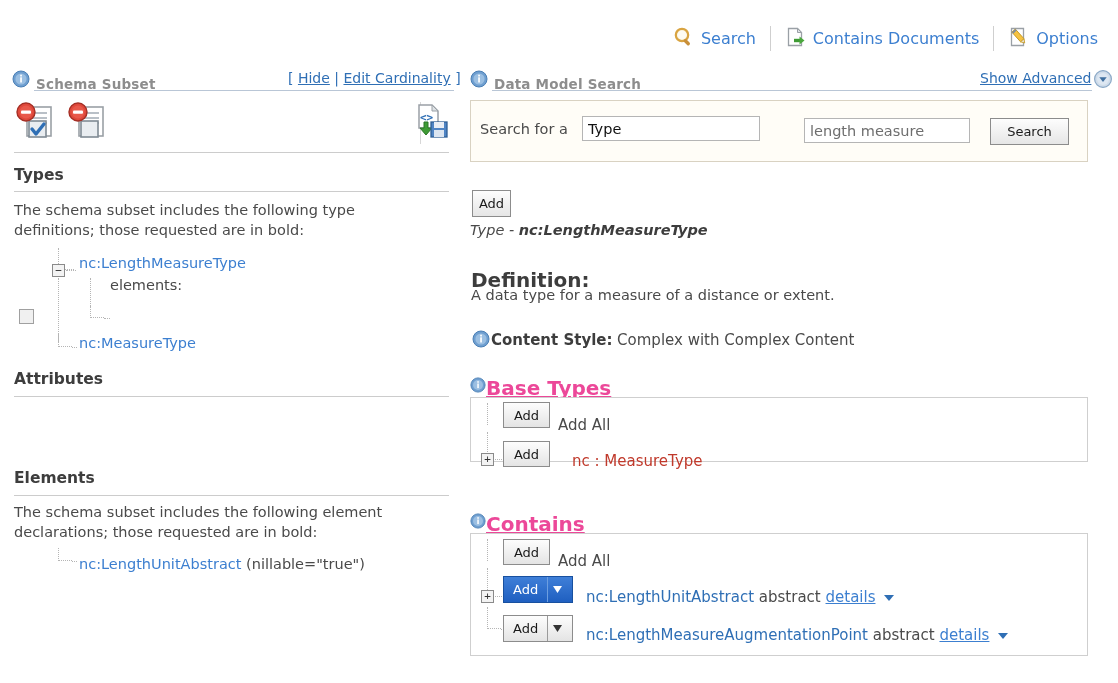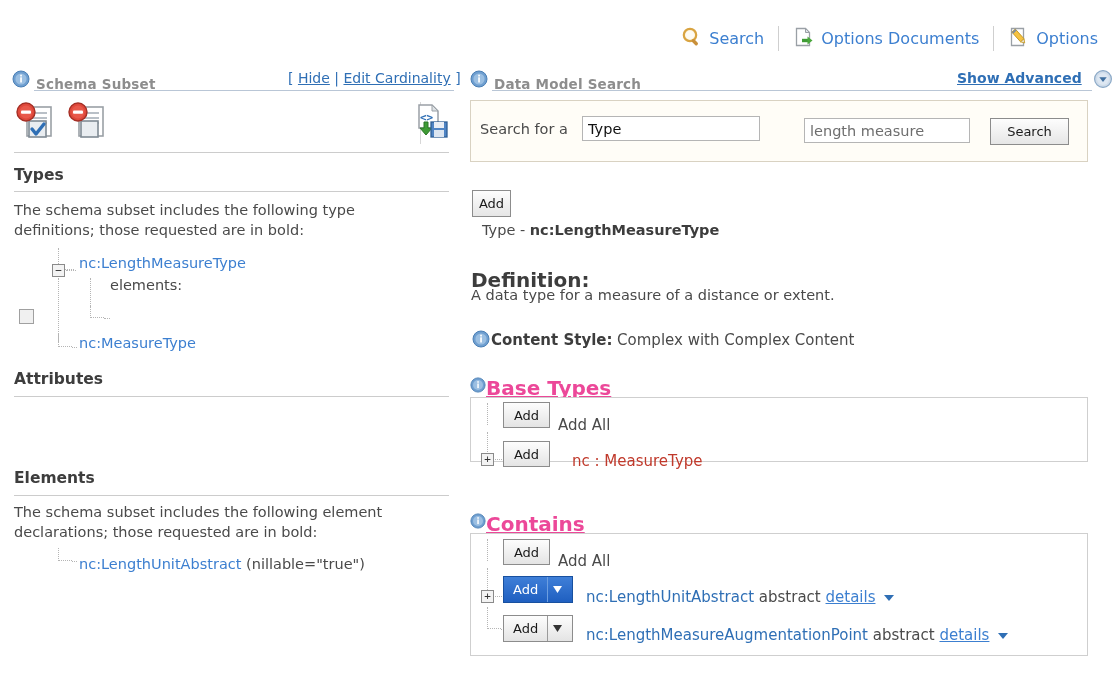--- a/index.html
+++ b/index.html
@@ -162,21 +162,21 @@
 
     <div class="tbitem">
       <span class="ic">
         <svg width="22" height="22" viewBox="0 0 22 22">
           <path d="M3.5 2.5h9l4 4v13h-13z" fill="#ffffff" stroke="#9aa0a6" stroke-width="1.3"></path>
           <path d="M12.5 2.5v4h4z" fill="#dfe3e6" stroke="#9aa0a6" stroke-width="1"></path>
           <path d="M9 14.5h7" stroke="#3f9b35" stroke-width="3.4" stroke-linecap="butt"></path>
           <path d="M14.5 10.5l5 4-5 4z" fill="#4aa73c"></path>
         </svg>
       </span>
-      <span class="tblabel">Options Documents</span>
+      <span class="tblabel">Contains Documents</span>
     </div>
 
     <div class="tbitem">
       <span class="ic">
         <svg width="22" height="22" viewBox="0 0 22 22">
           <path d="M3.5 2.5h12v17h-12z" fill="#ffffff" stroke="#9aa0a6" stroke-width="1.3"></path>
           <g transform="rotate(-42 12 11)">
             <rect x="9.2" y="2" width="4.6" height="13" fill="#f5c242" stroke="#c79a22" stroke-width="0.9"></rect>
             <path d="M9.2 15h4.6l-2.3 3.6z" fill="#e8e2d2" stroke="#c79a22" stroke-width="0.8"></path>
             <rect x="9.2" y="2" width="4.6" height="2" fill="#7e8d9b"></rect>
@@ -318,39 +318,39 @@
         <circle cx="9" cy="9" r="5.6" fill="#a9c9e8" opacity="0.75"></circle>
         <rect x="8.2" y="7.3" width="1.7" height="5.2" fill="#ffffff"></rect>
         <rect x="8.2" y="4.7" width="1.7" height="1.8" fill="#ffffff"></rect>
       </svg>
     </span>
     <div class="panel-head" style="left:28px; top:70px;">
       <span class="hl">Data Model Search</span>
     </div>
     <div class="headrule" style="left:26px; top:90px; width:600px;"></div>
 
-    <div class="headlinks" style="left:491px; top:70px; font-weight:bold;text-align:center;">
+    <div class="headlinks" style="left:514px; top:70px; font-weight:normal;text-align:center;">
       <span style="text-decoration:underline;">Show Advanced</span>
     </div>
     <span class="ic" style="position:absolute;left:627px;top:69px;cursor:pointer;">
       <svg width="20" height="20" viewBox="0 0 20 20">
         <circle cx="10" cy="10" r="8.4" fill="#cfdcea" stroke="#8aa8c6" stroke-width="1.2"></circle>
         <circle cx="10" cy="10" r="6" fill="#e6eef6" opacity=".6"></circle>
         <path d="M6.3 8.2h7.4L10 13z" fill="#3f6f9f"></path>
       </svg>
     </span>
 
     <div class="box" style="left:4px; top:100px; width:618px; height:62px;"></div>
     <div class="lbl" style="left:14px; top:121px;">Search for a</div>
     <input class="txt" style="left: 116px; top: 116px; width: 178px; height: 25px;" value="Type">
     <input class="txt gray" style="left: 338px; top: 118px; width: 166px; height: 25px;" value="length measure">
     <button class="btn" style="left:524px; top:118px; width:79px; height:27px;">Search</button>
 
     <button class="btn" style="left:6px; top:190px; width:39px; height:27px;">Add</button>
-    <div class="lbl" style="left:16px; top:222px;">
+    <div class="lbl" style="left:4px; top:222px;font-style:italic;">
       <span>Type -</span>
       <span class="bold-d" style="font-size:14.5px;">nc:LengthMeasureType</span>
     </div>
 
     <div class="lbl" style="left:5px; top:268px; font-weight:bold; color:#3d3d3d; font-size:20px;">Definition:</div>
     <div class="lbl" style="left:5px; top:287px;">A data type for a measure of a distance or extent.</div>
 
     <span class="ic" style="position:absolute;left:6px;top:330px;">
       <svg width="18" height="18" viewBox="0 0 18 18">
         <circle cx="9" cy="9" r="8" fill="#6f9fd0" stroke="#4a7fb5" stroke-width="1"></circle>

